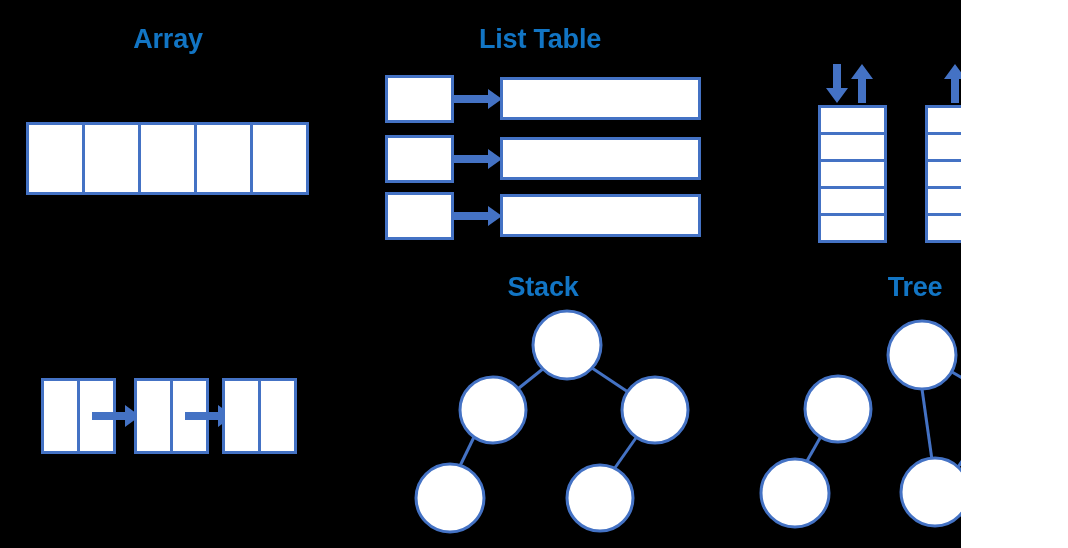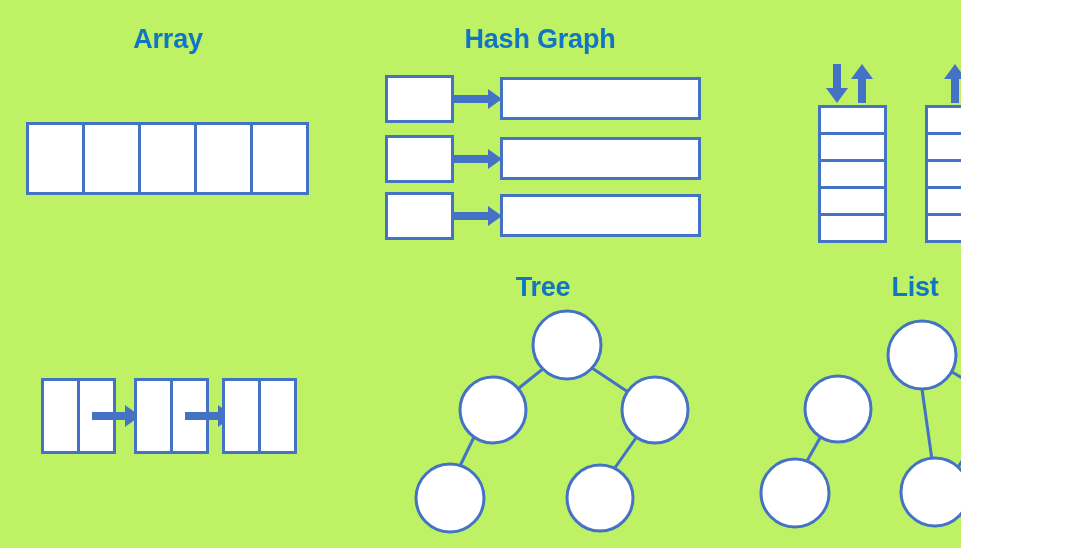--- a/index.html
+++ b/index.html
@@ -8,21 +8,21 @@
     padding: 0;
     background: #ffffff;
   }
   body {
     font-family: "Liberation Sans", sans-serif;
   }
   #canvas {
     position: relative;
     width: 961px;
     height: 548px;
-    background: #bef264;
+    background: #000000;
     overflow: hidden;
   }
   .panel-title {
     position: absolute;
     color: #1275C4;
     font-family: "Liberation Sans", sans-serif;
     font-weight: bold;
     font-size: 27px;
     line-height: 1;
     white-space: nowrap;
@@ -68,21 +68,21 @@
       <g>
         <rect class="cell-stroke" x="7.5" y="11.5" width="56" height="70"></rect>
         <rect class="cell-stroke" x="63.5" y="11.5" width="56" height="70"></rect>
         <rect class="cell-stroke" x="119.5" y="11.5" width="56" height="70"></rect>
         <rect class="cell-stroke" x="175.5" y="11.5" width="56" height="70"></rect>
         <rect class="cell-stroke" x="231.5" y="11.5" width="56" height="70"></rect>
       </g>
     </svg>
   </div>
 
-  <div class="panel-title" style="left:540px; top:26px;">Hash Graph</div>
+  <div class="panel-title" style="left:540px; top:26px;">List Table</div>
 
   <div class="figure" style="left:380px; top:68px;">
     <svg width="330" height="180" viewBox="0 0 330 180">
 
       <g>
         <rect class="cell-stroke" x="6.5" y="8.5" width="66" height="45"></rect>
         <path class="arrow-shape" d="M72,27 L108,27 L108,21 L122,31 L108,41 L108,35 L72,35 Z"></path>
         <rect class="cell-stroke" x="121.5" y="10.5" width="198" height="40"></rect>
       </g>
 
@@ -147,41 +147,41 @@
 
       <path class="arrow-shape" d="M155,42 L188,42 L188,35 L203,46 L188,57 L188,50 L155,50 Z"></path>
 
       <g>
         <rect class="cell-stroke" x="193.5" y="9.5" width="36" height="73"></rect>
         <rect class="cell-stroke" x="229.5" y="9.5" width="36" height="73"></rect>
       </g>
     </svg>
   </div>
 
-  <div class="panel-title" style="left:543px; top:274px;">Tree</div>
+  <div class="panel-title" style="left:543px; top:274px;">Stack</div>
 
   <div class="figure" style="left:400px; top:300px;">
     <svg width="300" height="248" viewBox="0 0 300 248">
       <g>
         <line class="edge-line" x1="144" y1="68" x2="114" y2="92"></line>
         <line class="edge-line" x1="192" y1="68" x2="228" y2="92"></line>
         <line class="edge-line" x1="75" y1="135" x2="58" y2="170"></line>
         <line class="edge-line" x1="238" y1="135" x2="212" y2="172"></line>
       </g>
       <g>
         <circle class="node-circle" cx="167" cy="45" r="34"></circle>
         <circle class="node-circle" cx="93" cy="110" r="33"></circle>
         <circle class="node-circle" cx="255" cy="110" r="33"></circle>
         <circle class="node-circle" cx="50" cy="198" r="34"></circle>
         <circle class="node-circle" cx="200" cy="198" r="33"></circle>
       </g>
     </svg>
   </div>
 
-  <div class="panel-title" style="left:915px; top:274px;">List</div>
+  <div class="panel-title" style="left:915px; top:274px;">Tree</div>
 
   <div class="figure" style="left:750px; top:300px;">
     <svg width="300" height="248" viewBox="0 0 300 248">
       <g>
         <line class="edge-line" x1="70" y1="138" x2="53" y2="168"></line>
         <line class="edge-line" x1="202" y1="72" x2="224" y2="85"></line>
         <line class="edge-line" x1="172" y1="89" x2="182" y2="160"></line>
         <line class="edge-line" x1="233" y1="131" x2="201" y2="177"></line>
       </g>
       <g>

